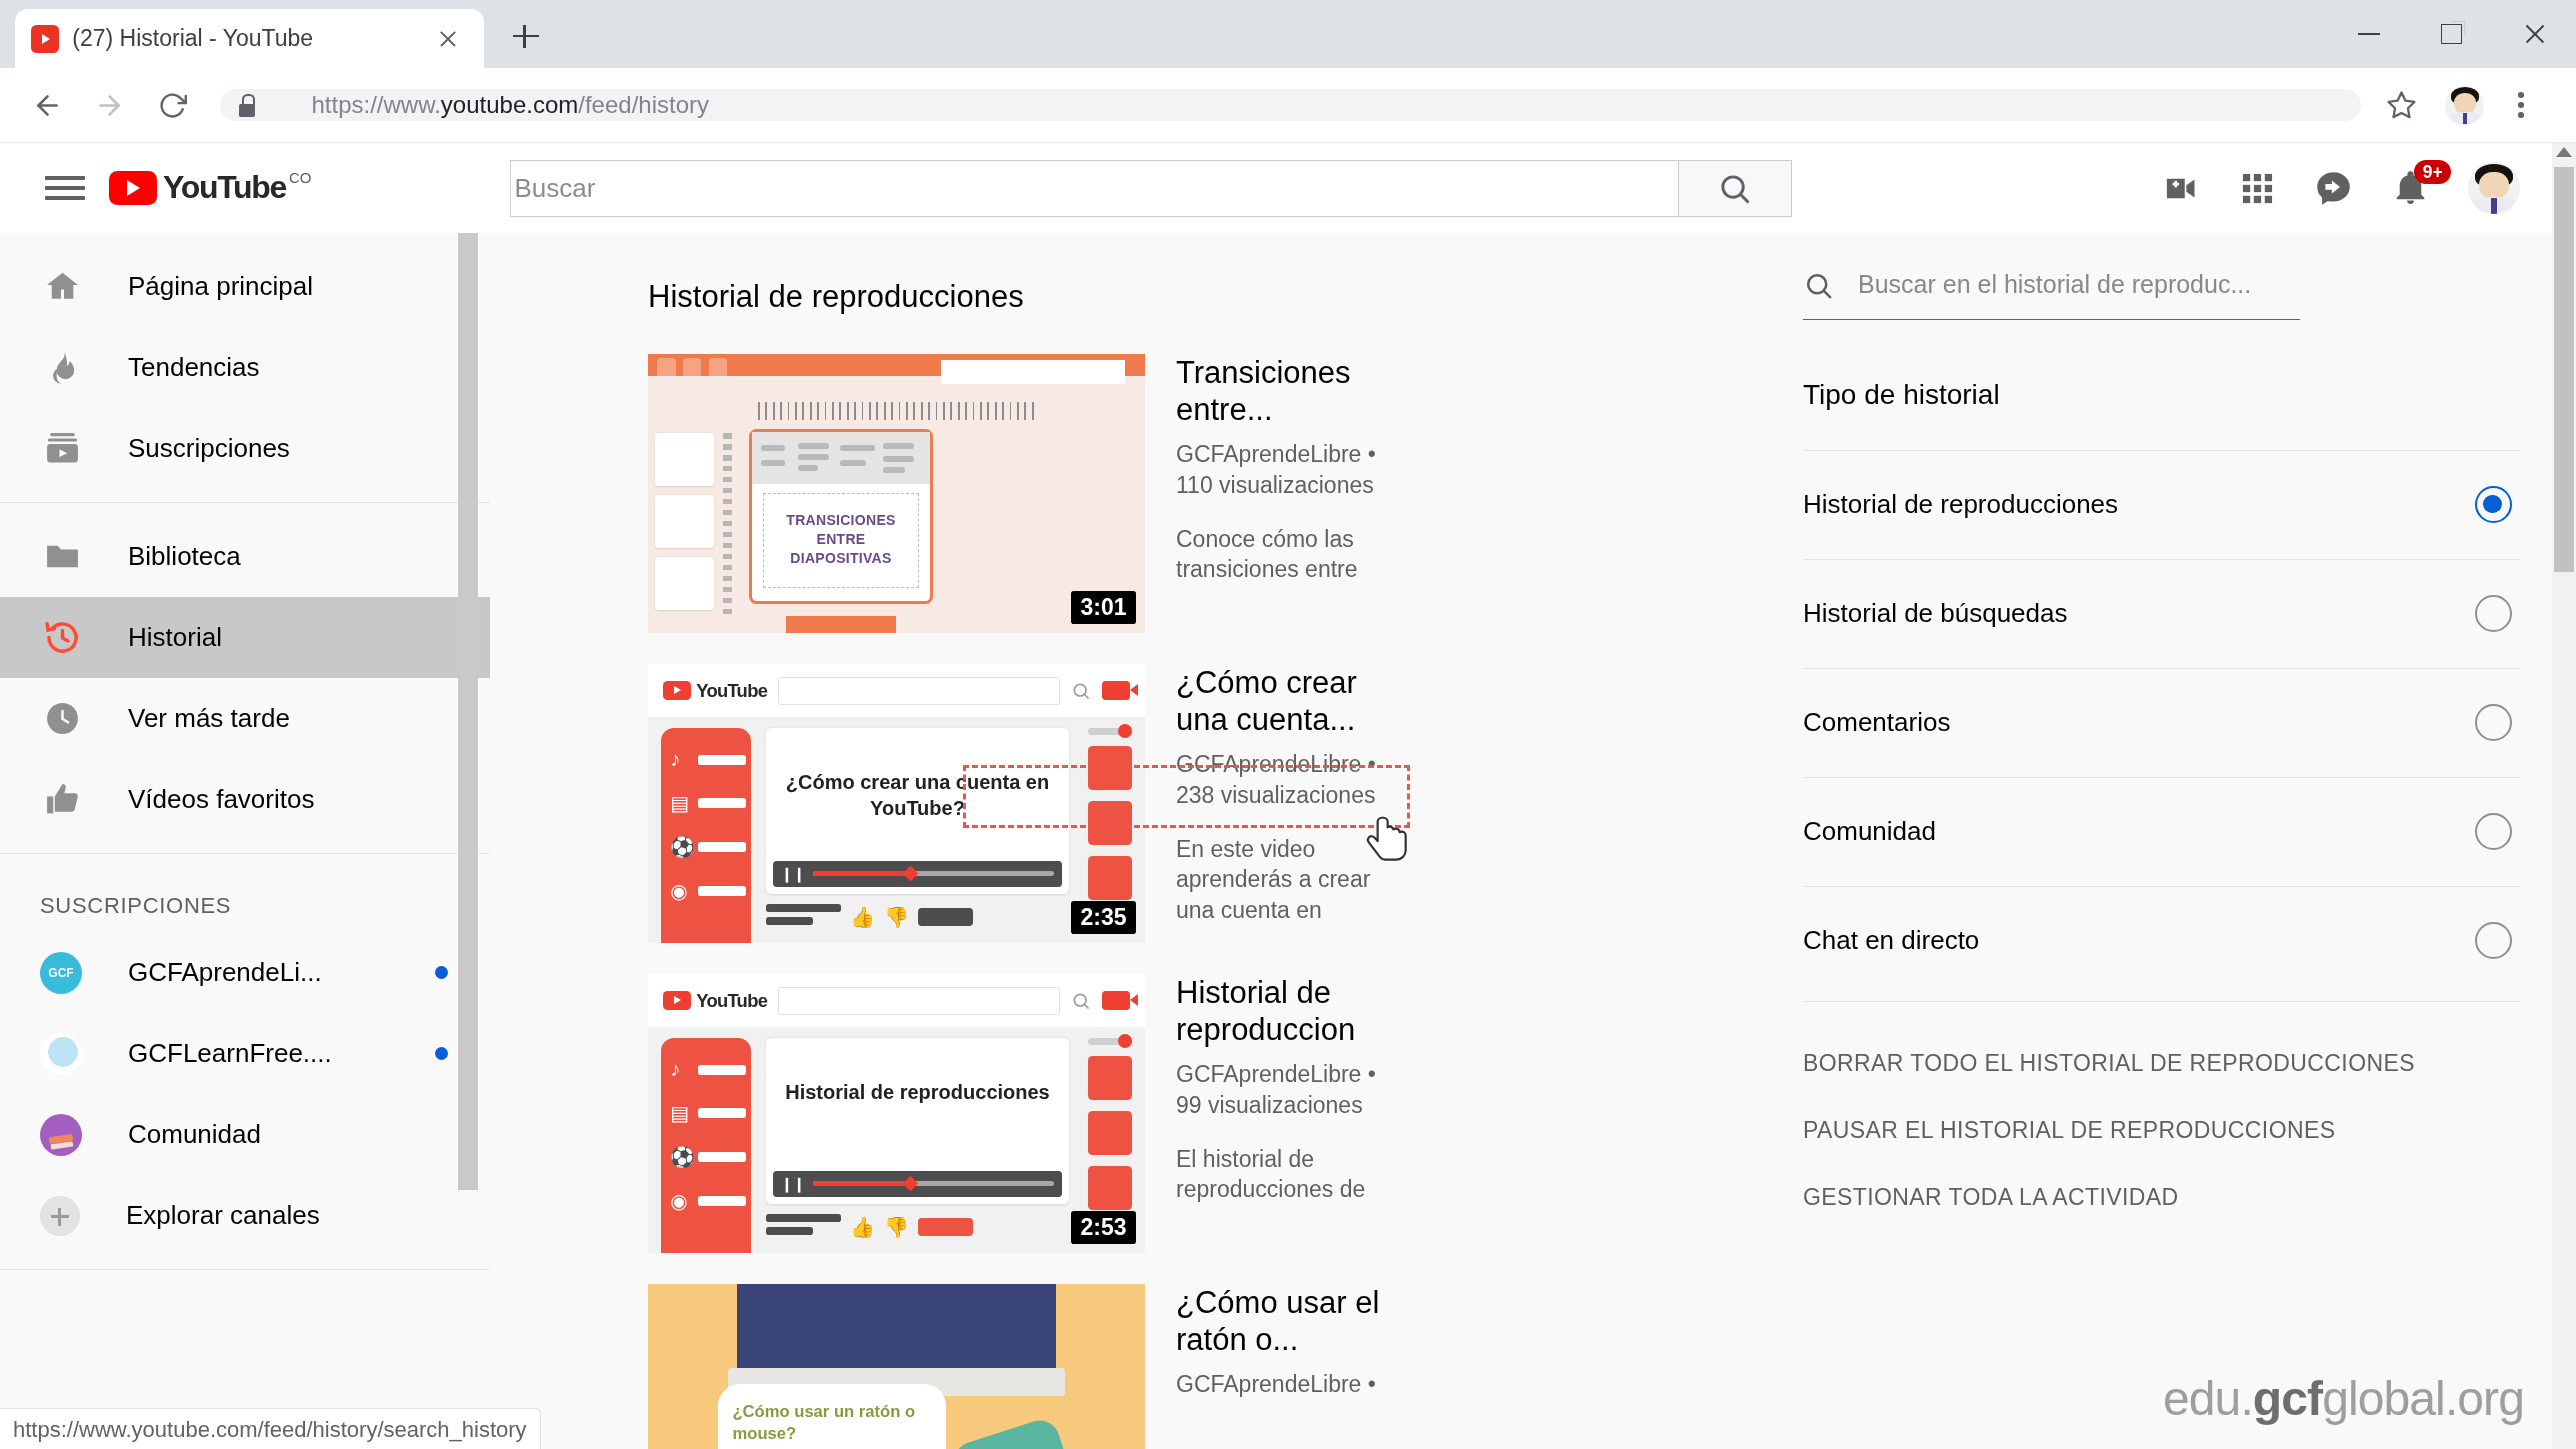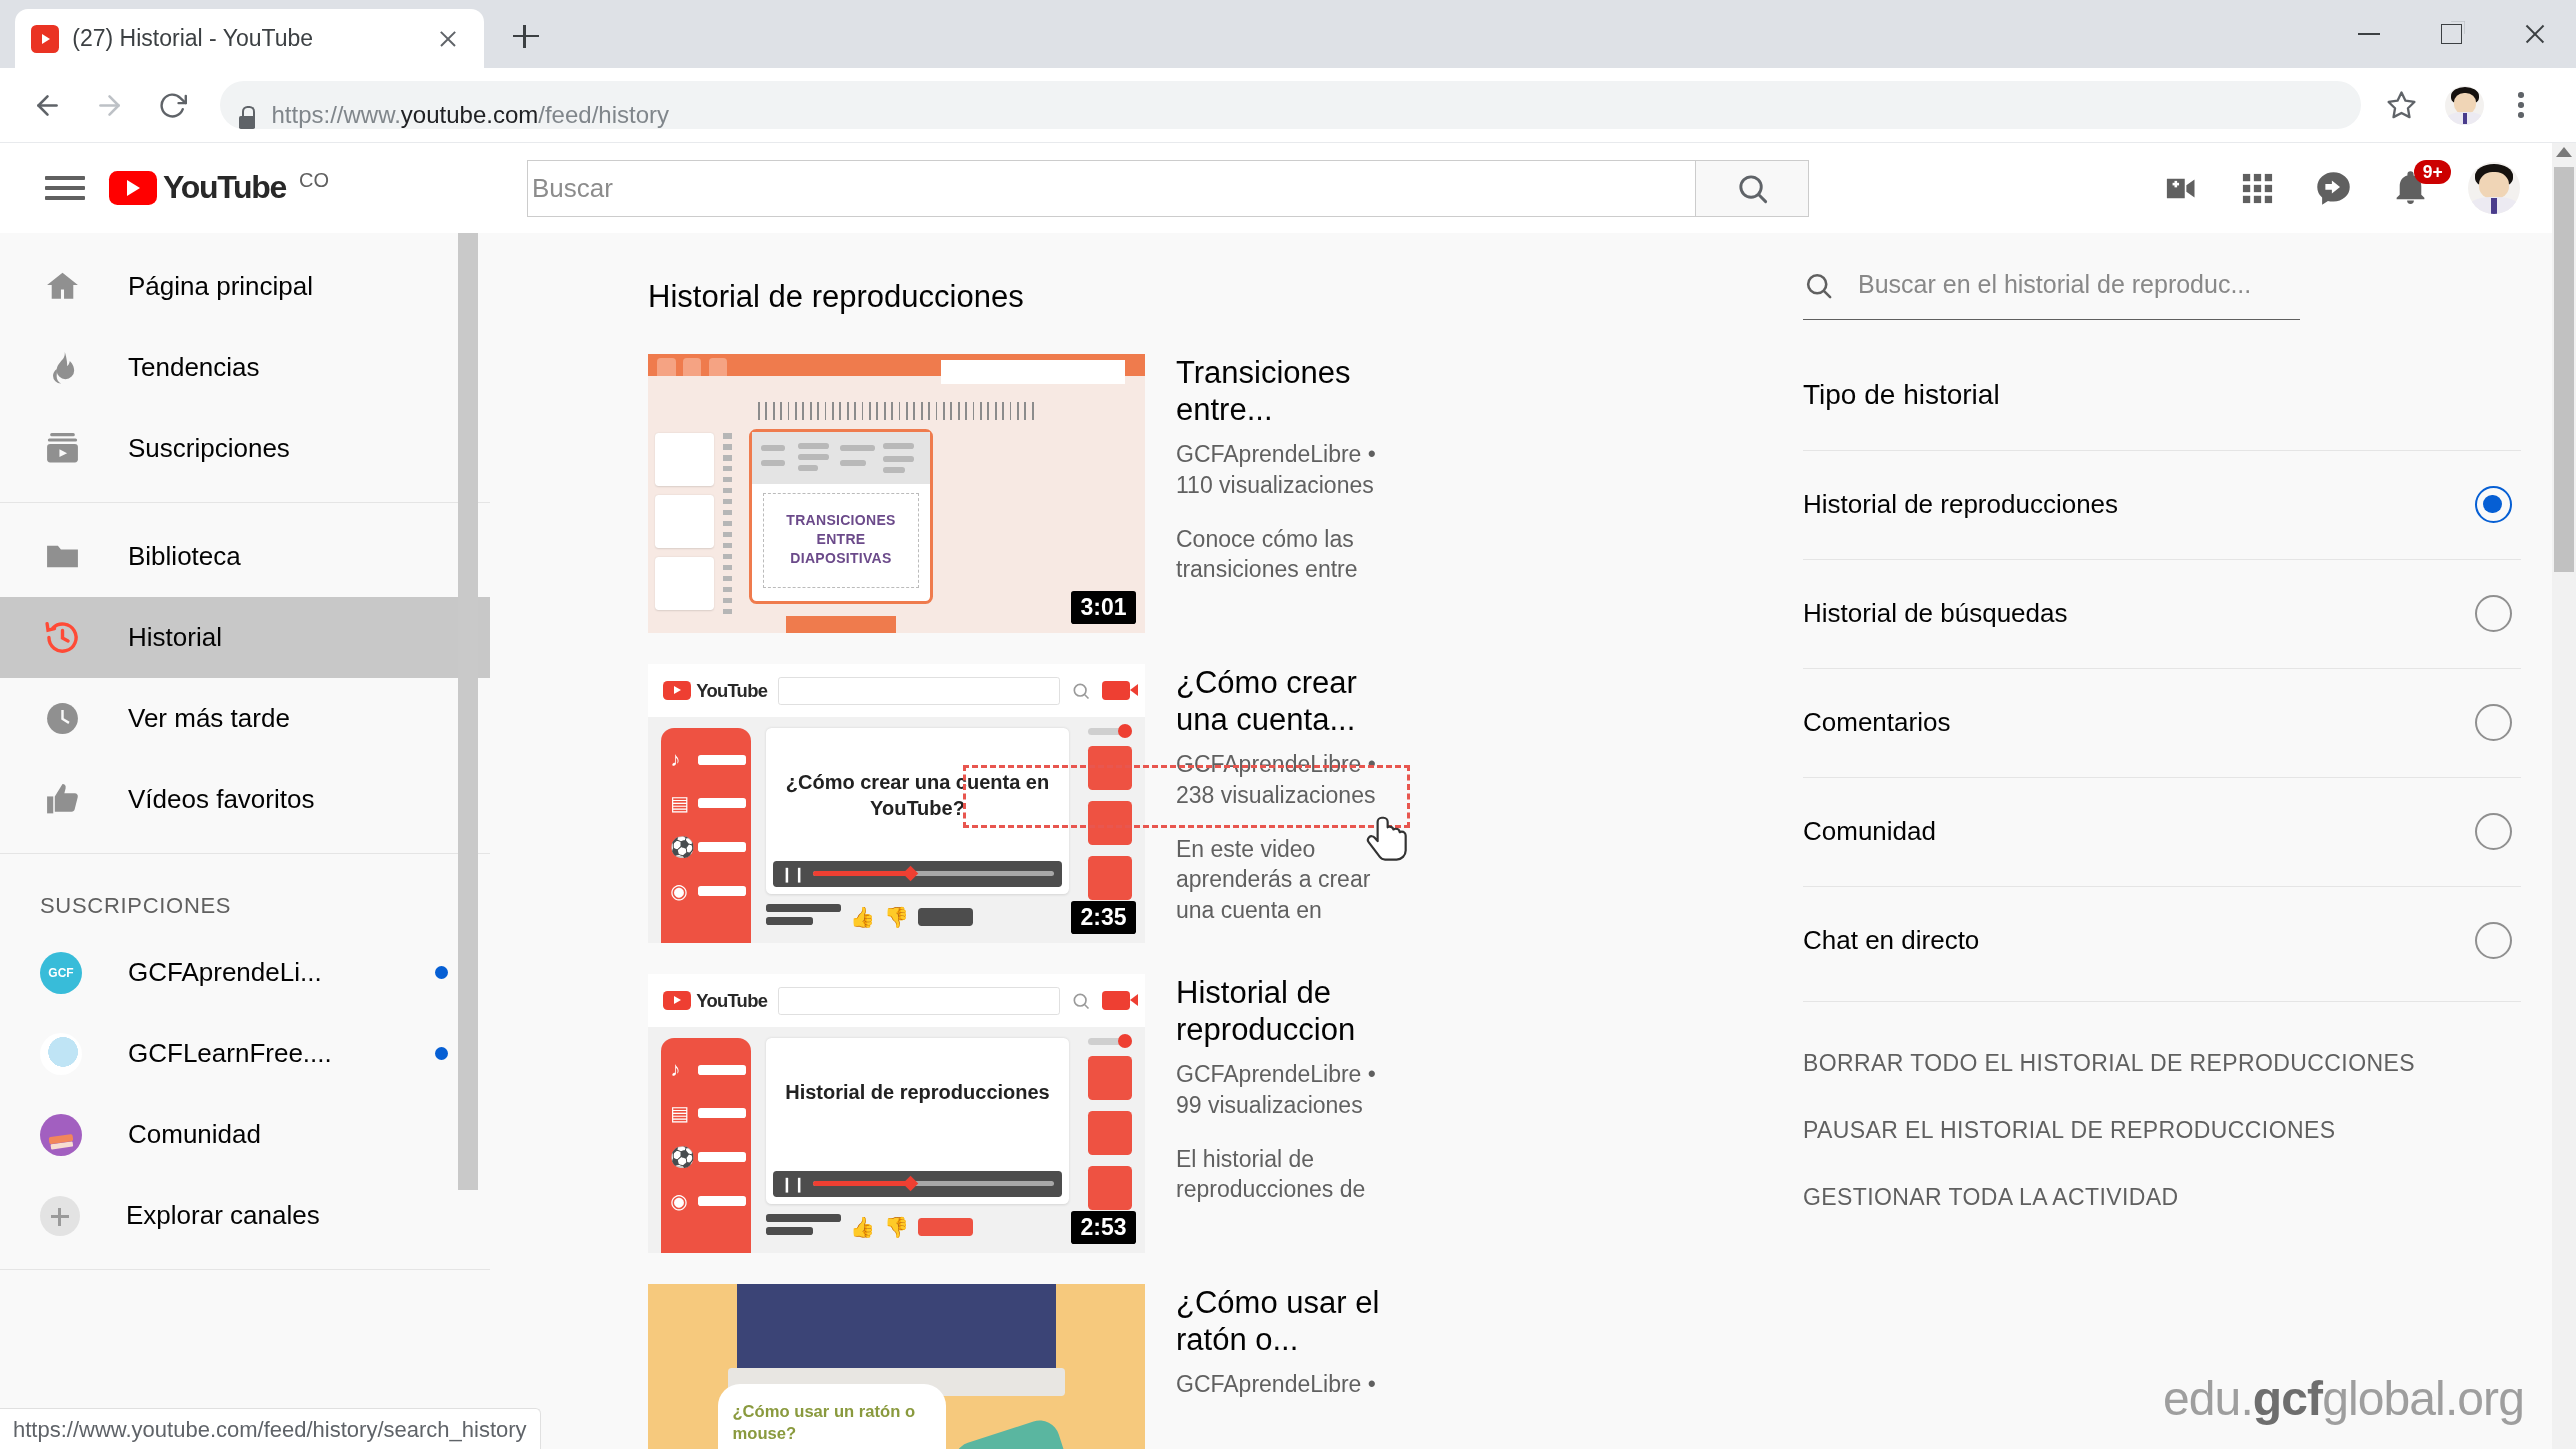--- a/index.html
+++ b/index.html
@@ -73,22 +73,22 @@
   .toolbar {
     height:75px; background:#fff; display:flex; align-items:center; padding:0 20px;
     border-bottom:0.9px solid #e8eaed;
   }
   .tb-icon {
     width:55px; height:55px; display:flex; align-items:center; justify-content:center;
     margin-right:7.4px; cursor:pointer; color:#5f6368; flex:0 0 auto;
   }
   .tb-icon.disabled { color:#bdc1c6; }
   .omnibox {
-    flex:1; height:48px; background:#f1f3f4; border-radius:24px;
-    display:flex; align-items:flex-end; padding:0 16.6px; margin:0 13px;
+    flex:1; height:32px; background:#f1f3f4; border-radius:24px;
+    display:flex; align-items:center; padding:0 16.6px; margin:0 13px;gap:40px;
   }
   .lock {
     width:20px; height:24px; position:relative; flex:0 0 auto; margin-right:14.7px;
   }
   .lock::before {
     content:""; position:absolute; left:1.8px; bottom:0; width:16.6px; height:13px;
     background:#5f6368; border-radius:1.8px;
   }
   .lock::after {
     content:""; position:absolute; left:5.5px; top:0.9px; width:9.2px; height:11px;
@@ -117,21 +117,21 @@
   .yt-logo-badge {
     width:48px; height:34px; background:#ff0000; border-radius:8.3px;
     display:flex; align-items:center; justify-content:center; margin-right:6.4px;
   }
   .yt-logo-badge::after {
     content:""; width:0; height:0;
     border-left:13px solid #fff; border-top:8.3px solid transparent; border-bottom:8.3px solid transparent;
     margin-left:2.8px;
   }
   .yt-logo-text { font-size:32px; font-weight:bold; color:#282828; letter-spacing:-1.3px; line-height:33px; }
-  .yt-logo-cc { font-size:20px; color:#606060; margin-left:13px; margin-top:-1.8px; }
+  .yt-logo-cc { font-size:15px; color:#606060; margin-left:3px; margin-top:-1.8px; }
 
   .yt-search-wrap { display:flex; margin-left:198px; }
   .yt-search-input {
     width:1168px; height:57px; border:0.9px solid #ccc; border-right:none;
     background:#fff; padding:0 4px; font-size:26px; color:#888;
     font-family:"Liberation Sans", sans-serif;
   }
   .yt-search-input::placeholder { color:#8c8c8c; }
   .yt-search-btn {
     width:114px; height:57px; background:#f8f8f8; border:0.9px solid #ccc;

